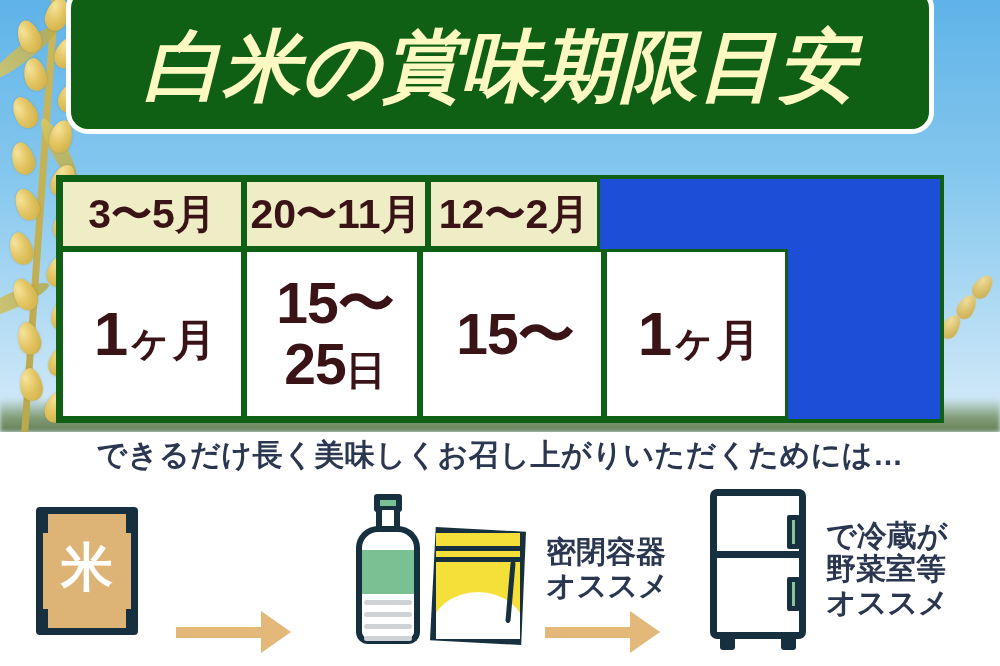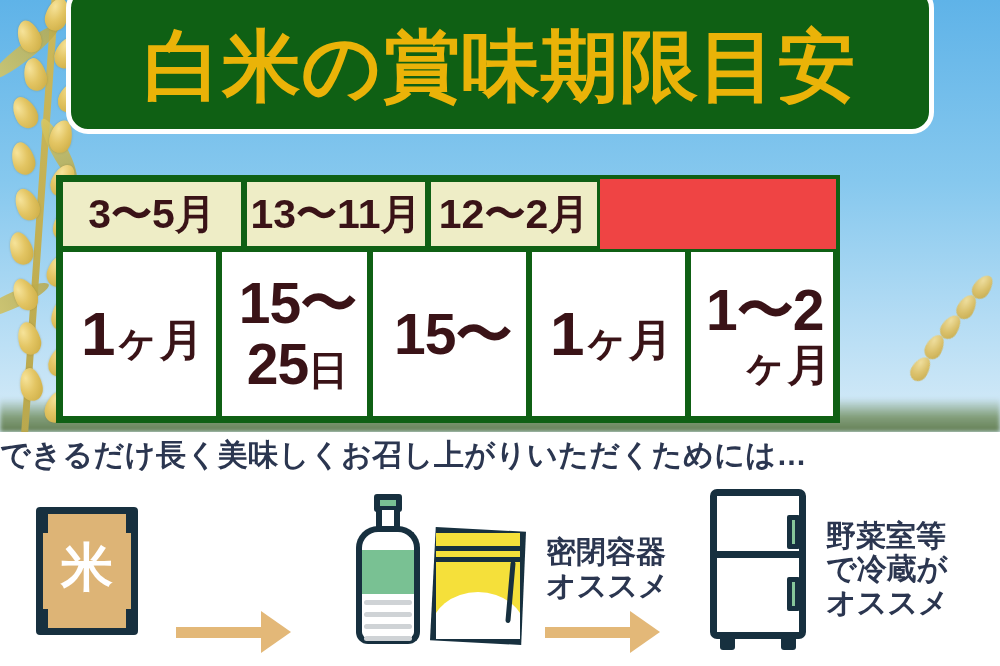--- a/index.html
+++ b/index.html
@@ -43,28 +43,28 @@
     filter:blur(.4px);
   }
 
   
   .title-box{
     position:absolute;left:66px;top:-14px;width:868px;height:148px;
     background:#0f6014;border:5px solid #ffffff;border-radius:22px;
     box-sizing:border-box;display:flex;align-items:center;justify-content:center;
   }
   .title-text{
-    color:#eab308;font-size:78px;line-height:1;font-weight:700;letter-spacing:1px;
-    white-space:nowrap;text-align:center;padding-top:12px;
+    color:#fef9c3;font-size:78px;line-height:1;font-weight:700;letter-spacing:1px;
+    white-space:nowrap;text-align:center;padding-top:12px;font-style:italic;
   }
 
   
   .table-wrap{
-    position:absolute;left:56px;top:175px;width:784px;height:248px;
-    background:#ef4444;box-sizing:border-box;
+    position:absolute;left:56px;top:175px;width:888px;height:248px;
+    background:#1d4ed8;box-sizing:border-box;
     display:flex;flex-direction:column;gap:0;
     border:4px solid #0f6014;
   }
   .t-row{display:flex;width:100%;}
   .t-row.head{height:70px;}
   .t-row.body{flex:1;}
   .cell{
     box-sizing:border-box;border:3px solid #0f6014;
     display:flex;align-items:center;justify-content:center;
     color:#3a1317;overflow:hidden;
@@ -78,21 +78,21 @@
   .val .ln{white-space:nowrap;display:block;}
   .big{font-size:62px;letter-spacing:-1px;}
   .big-s{font-size:57px;letter-spacing:-1px;}
   .unit-sm{font-size:40px;}
   .unit-md{font-size:44px;}
   .two-line .ln+.ln{margin-top:4px;}
   .indent-right{padding-left:44px;}
 
   
   .lead{
-    position:absolute;left:0;top:435px;width:1000px;
+    position:absolute;left:0;top:435px;width:1000px;text-align:center;
     color:#2b3650;font-size:30px;font-weight:700;letter-spacing:.5px;white-space:nowrap;
   }
 
   
   .steps{position:absolute;left:0;top:483px;width:1000px;height:183px;}
   .step{position:absolute;display:flex;align-items:center;}
   .step-text{color:#2b3650;font-weight:700;font-size:30px;line-height:1.12;white-space:nowrap;}
   .arrow{position:absolute;display:flex;align-items:center;}
   .arrow .shaft{width:86px;height:11px;background:#e3b878;}
   .arrow .head{
@@ -194,21 +194,21 @@
   </div>
 
   <div class="title-box">
     <div class="title-text">白米の賞味期限目安</div>
   </div>
 
   <div class="table-wrap">
 
     <div class="t-row head">
       <div class="cell head c1">3〜5月</div>
-      <div class="cell head c4">13〜11月</div>
+      <div class="cell head c4">20〜11月</div>
       <div class="cell head c5">12〜2月</div>
     </div>
 
     <div class="t-row body">
 
       <div class="cell body c1">
         <div class="val">
           <span class="ln"><span class="big">1</span><span class="unit-md">ヶ月</span></span>
         </div>
       </div>
@@ -225,26 +225,20 @@
           <span class="ln big-s">15〜</span>
         </div>
       </div>
 
       <div class="cell body c4">
         <div class="val">
           <span class="ln"><span class="big">1</span><span class="unit-md">ヶ月</span></span>
         </div>
       </div>
 
-      <div class="cell body c5">
-        <div class="val two-line">
-          <span class="ln big-s">1〜2</span>
-          <span class="ln unit-md indent-right">ヶ月</span>
-        </div>
-      </div>
 
     </div>
   </div>
 
   <div class="lead">できるだけ長く美味しくお召し上がりいただくためには…</div>
 
   <div class="steps">
 
     <div class="step" style="left:28px;top:18px;">
       <div class="bag">
@@ -297,20 +291,20 @@
     <div class="step" style="left:706px;top:6px;">
       <div class="fridge">
         <div class="box"></div>
         <div class="split"></div>
         <div class="h h1"></div>
           <div class="h h2"></div>
         <div class="f f1"></div>
           <div class="f f2"></div>
       </div>
       <div style="margin-left:16px;">
+        <div class="step-text">で冷蔵が</div>
         <div class="step-text">野菜室等</div>
-        <div class="step-text">で冷蔵が</div>
         <div class="step-text">オススメ</div>
       </div>
     </div>
 
   </div>
 </div>
 
 </body></html>

